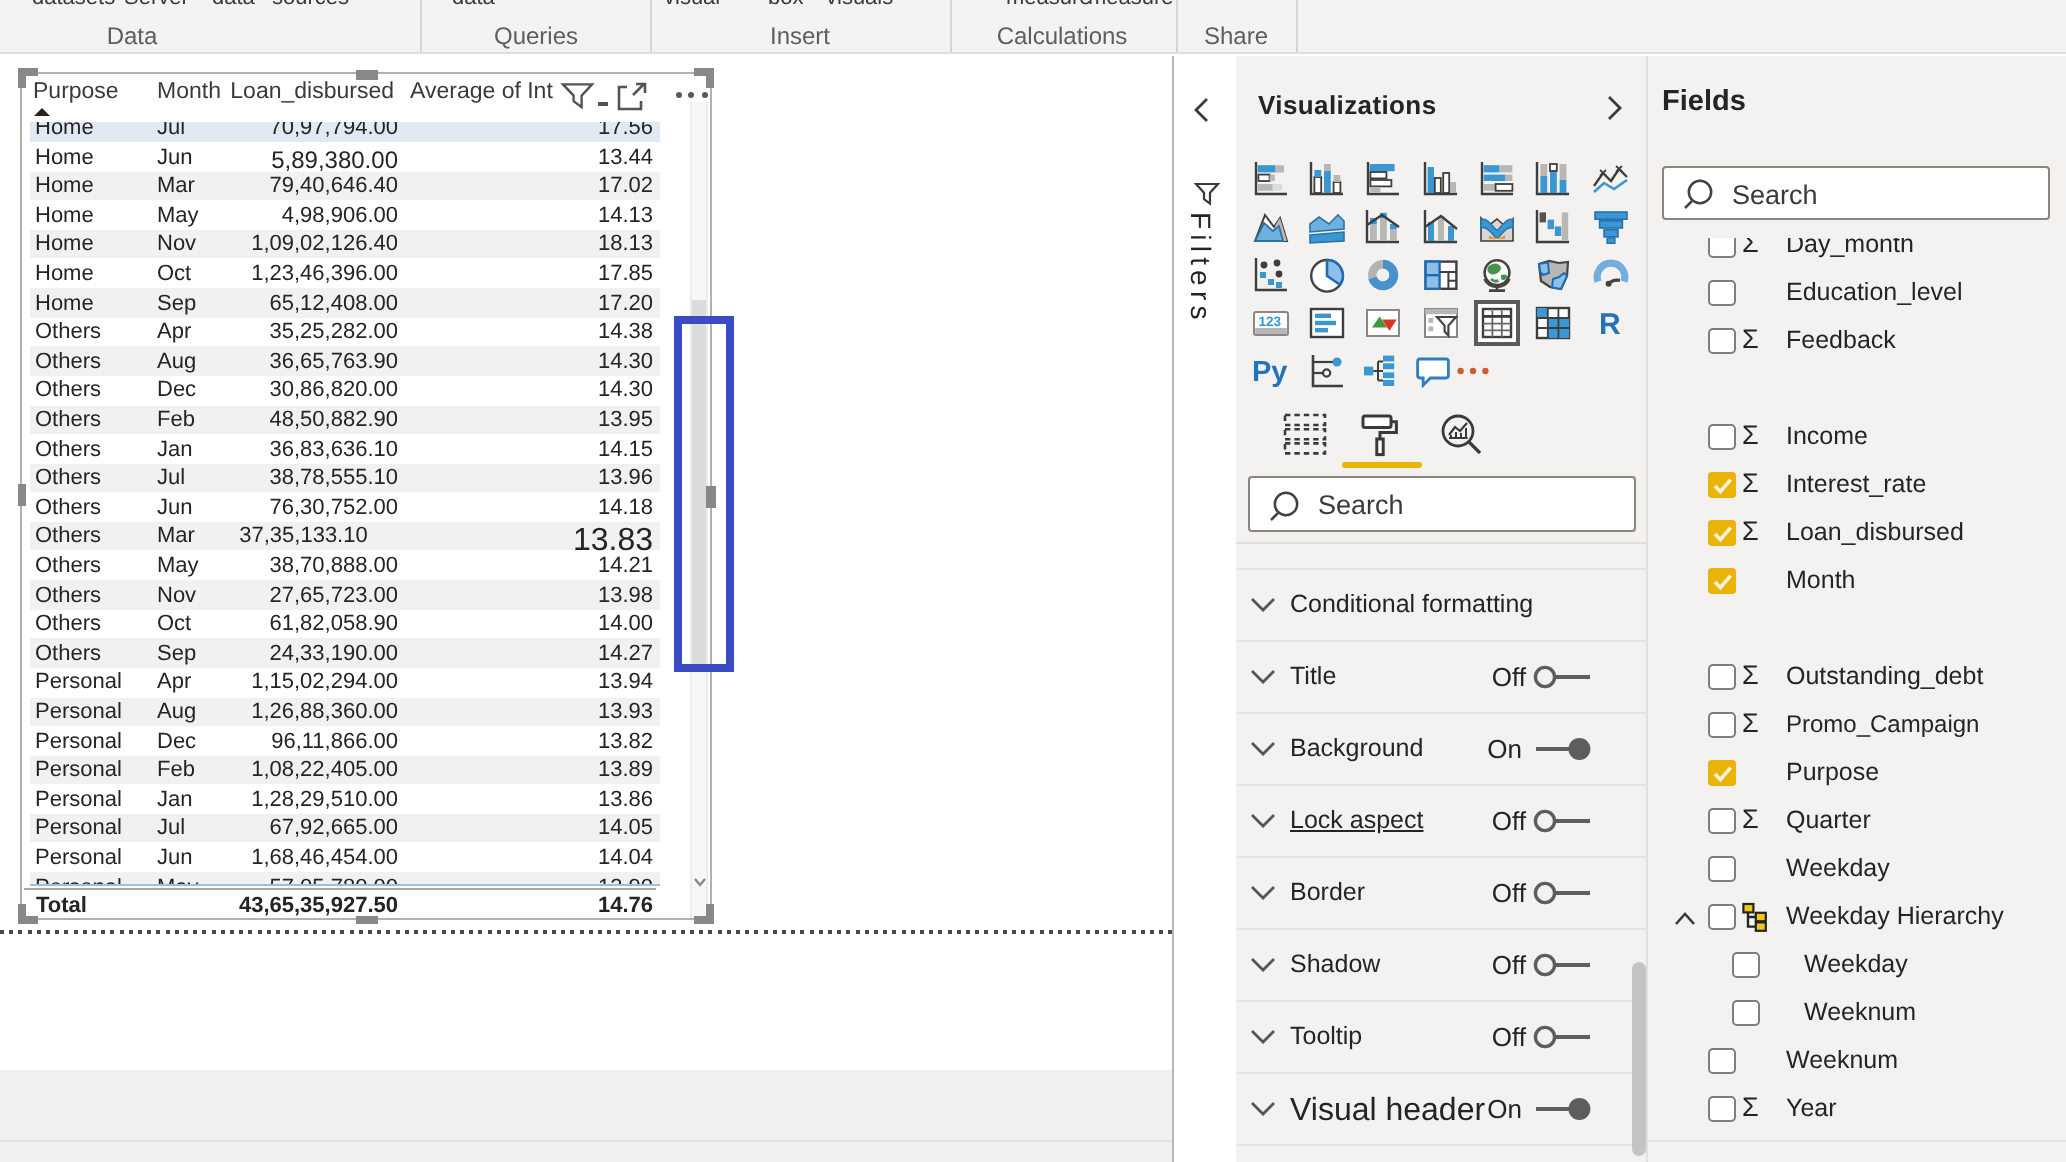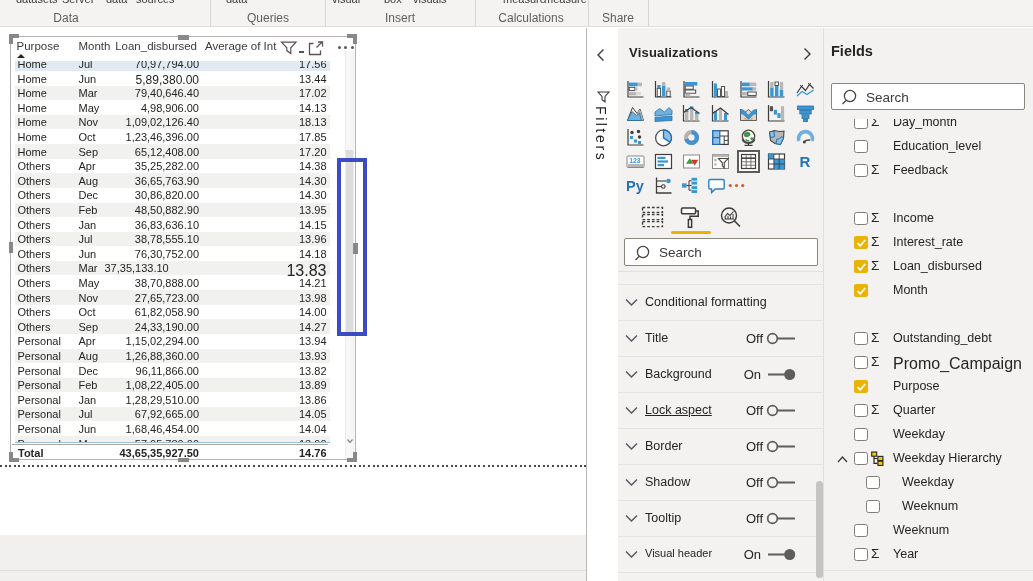--- a/index.html
+++ b/index.html
@@ -130,21 +130,21 @@
 </div>
 <div class="a" style="left:2.5px;top:185.3px;width:315px;height:14.6px;background:#ffffff;">
 <div class="a" style="left:3px;top:1.5px;font-size:11px;">Others</div>
 <div class="a" style="left:64px;top:1.5px;font-size:11px;">Jun</div>
 <div class="a" style="left:90px;top:1.5px;width:94.5px;text-align:right;font-size:11px;">76,30,752.00</div>
 <div class="a" style="left:230px;top:1.5px;width:82px;text-align:right;font-size:11px;">14.18</div>
 </div>
 <div class="a" style="left:2.5px;top:199.9px;width:315px;height:14.6px;background:#f1f1f0;">
 <div class="a" style="left:3px;top:1.5px;font-size:11px;">Others</div>
 <div class="a" style="left:64px;top:1.5px;font-size:11px;">Mar</div>
-<div class="a" style="left:90px;top:1.5px;width:94.5px;text-align:left;font-size:11px;">37,35,133.10</div>
+<div class="a" style="left:90px;top:1.5px;width:94.5px;text-align:center;font-size:11px;">37,35,133.10</div>
 <div class="a" style="left:230px;top:1.5px;width:82px;text-align:right;font-size:16px;">13.83</div>
 </div>
 <div class="a" style="left:2.5px;top:214.5px;width:315px;height:14.6px;background:#ffffff;">
 <div class="a" style="left:3px;top:1.5px;font-size:11px;">Others</div>
 <div class="a" style="left:64px;top:1.5px;font-size:11px;">May</div>
 <div class="a" style="left:90px;top:1.5px;width:94.5px;text-align:right;font-size:11px;">38,70,888.00</div>
 <div class="a" style="left:230px;top:1.5px;width:82px;text-align:right;font-size:11px;">14.21</div>
 </div>
 <div class="a" style="left:2.5px;top:229.1px;width:315px;height:14.6px;background:#f1f1f0;">
 <div class="a" style="left:3px;top:1.5px;font-size:11px;">Others</div>
@@ -623,21 +623,21 @@
 <div class="a" style="left:117px;top:10.0px;width:28px;text-align:right;font-size:13px;color:#252423;">Off</div>
 <svg class="a" style="left:148px;top:11.5px;" width="31" height="13" viewBox="0 0 31 13">
 <path d="M11 6.5 H29" stroke="#5f5d5b" stroke-width="2"></path>
 <circle cx="6.5" cy="6.5" r="4.8" fill="#f3f2f1" stroke="#5f5d5b" stroke-width="1.7"></circle>
         </svg>
 </div>
 <div class="a" style="left:0;top:507.5px;width:206px;height:36px;border-top:1px solid #e5e3e1;">
 <svg class="a" style="left:7px;top:13.5px;" width="13" height="9" viewBox="0 0 13 9">
 <path d="M1 1.5 L6.5 7 L12 1.5" fill="none" stroke="#52555c" stroke-width="1.4"></path>
         </svg>
-<div class="a" style="left:27px;top:10.0px;font-size:11px;color:#252423;text-align:center;">Visual header</div>
+<div class="a" style="left:27px;top:10.0px;font-size:16px;color:#252423;text-align:center;">Visual header</div>
 <div class="a" style="left:117px;top:10.0px;width:26px;text-align:right;font-size:13px;color:#252423;">On</div>
 <svg class="a" style="left:148px;top:11.5px;" width="31" height="13" viewBox="0 0 31 13">
 <path d="M2 6.5 H20" stroke="#5f5d5b" stroke-width="2"></path>
 <circle cx="23.7" cy="6.5" r="5.5" fill="#5f5d5b"></circle>
         </svg>
 </div>
 <div class="a" style="left:0;top:543.5px;width:206px;height:1px;background:#e5e3e1;"></div>
 <div class="a" style="left:198px;top:453px;width:7px;height:97px;border-radius:3.5px;background:#c6c4c2;"></div>
 </div>
 <div class="a" style="left:824px;top:28px;width:209px;height:553px;background:#f3f2f1;overflow:hidden;">
@@ -696,21 +696,21 @@
 <div class="a" style="left:69px;top:4.5px;font-size:12.5px;color:#252423;">Month</div>
 </div>
 <div class="a" style="left:0;top:208.1px;width:209px;height:24px;">
 <div class="a" style="left:30px;top:5px;width:13.5px;height:13.5px;border-radius:2.5px;border:1.5px solid #807e7c;background:#fff;"></div>
 <div class="a" style="left:47px;top:3.5px;font-size:13.5px;color:#252423;">Σ</div>
 <div class="a" style="left:69px;top:4.5px;font-size:12.5px;color:#252423;">Outstanding_debt</div>
 </div>
 <div class="a" style="left:0;top:232.1px;width:209px;height:24px;">
 <div class="a" style="left:30px;top:5px;width:13.5px;height:13.5px;border-radius:2.5px;border:1.5px solid #807e7c;background:#fff;"></div>
 <div class="a" style="left:47px;top:3.5px;font-size:13.5px;color:#252423;">Σ</div>
-<div class="a" style="left:69px;top:4.5px;font-size:16px;color:#252423;">Promo_Campaign</div>
+<div class="a" style="left:69px;top:4.5px;font-size:12px;color:#252423;">Promo_Campaign</div>
 </div>
 <div class="a" style="left:0;top:256.1px;width:209px;height:24px;">
 <div class="a" style="left:30px;top:5px;width:13.5px;height:13.5px;border-radius:2px;background:#eab308;">
 <svg class="a" style="left:1.5px;top:2px;" width="11" height="10" viewBox="0 0 11 10">
 <path d="M1.5 5 L4.2 7.8 L9.3 1.8" fill="none" stroke="#fdf6dd" stroke-width="1.8"></path>
             </svg>
           </div>
 <div class="a" style="left:69px;top:4.5px;font-size:12.5px;color:#252423;">Purpose</div>
 </div>
 <div class="a" style="left:0;top:280.1px;width:209px;height:24px;">

